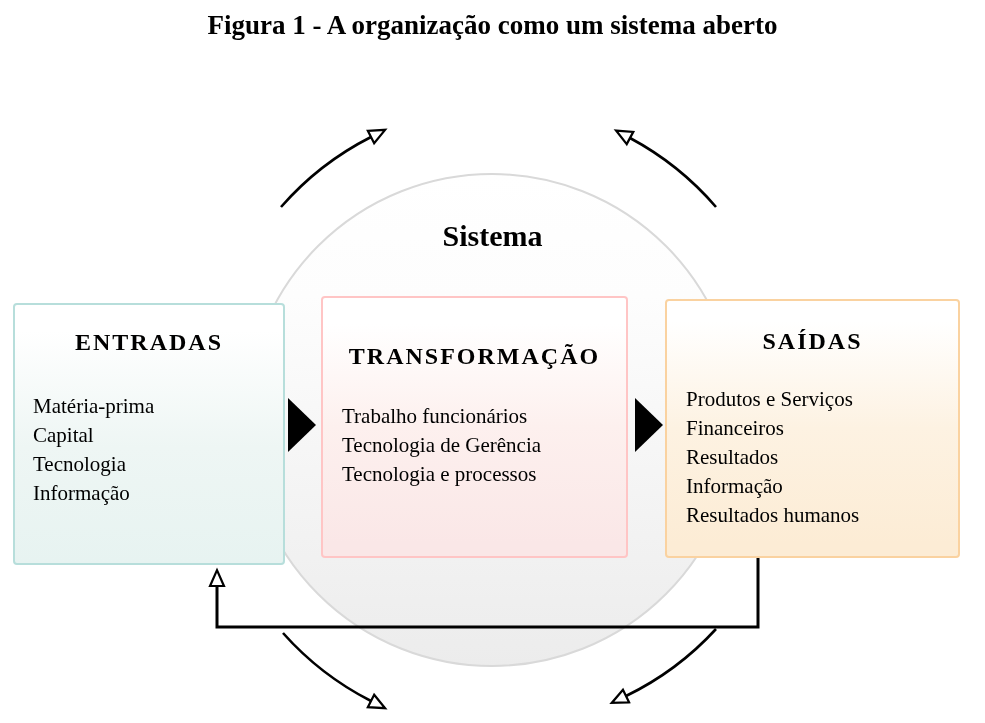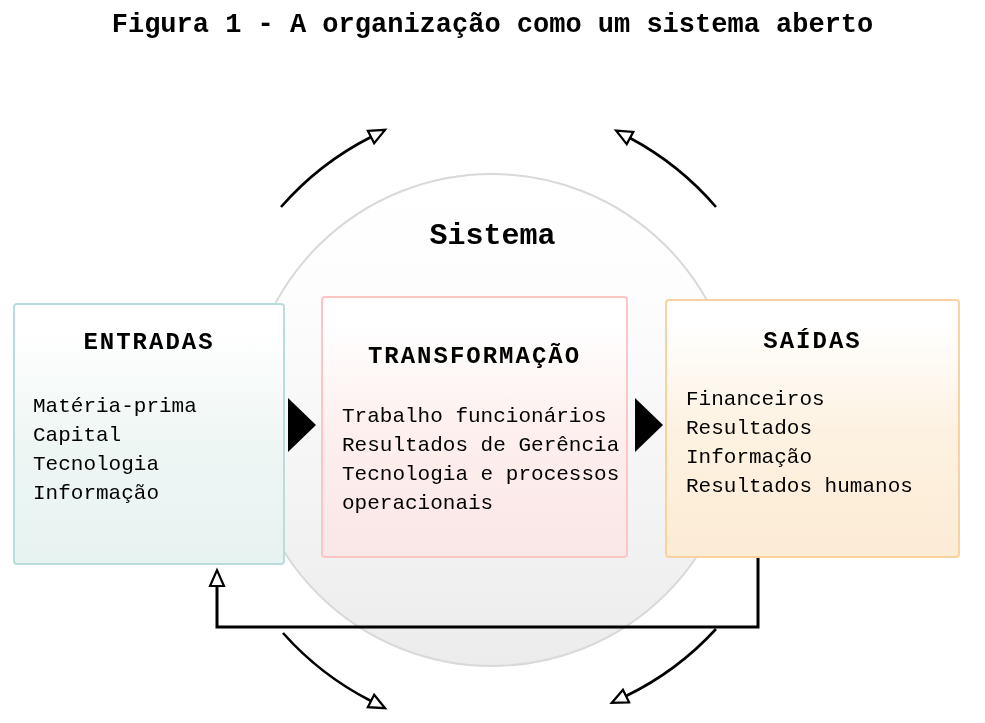--- a/index.html
+++ b/index.html
@@ -1,20 +1,20 @@
 <!DOCTYPE html>
 <html><head>
 <meta charset="utf-8">
 <style>
   html,body{margin:0;padding:0;background:#ffffff;}
   .page{
     position:relative;
     width:985px;height:723px;
     background:#ffffff;
-    font-family:Liberation Mono, monospace;
+    font-family:Liberation Serif, serif;
     overflow:hidden;
   }
   .figure-title{
     position:absolute;top:8px;left:0;width:100%;
     text-align:center;color:#000000;
     font-weight:bold;font-size:27px;line-height:34px;
   }
   .diagram-svg{position:absolute;top:0;left:0;}
   .sistema-label{
     position:absolute;top:219px;left:0;width:985px;
@@ -95,29 +95,29 @@
       <div>Capital</div>
       <div>Tecnologia</div>
       <div>Informação</div>
     </div>
   </div>
 
   <div class="box box-transformacao">
     <div class="box-title">TRANSFORMAÇÃO</div>
     <div class="box-lines">
       <div>Trabalho funcionários</div>
-      <div>Resultados de Gerência</div>
+      <div>Tecnologia de Gerência</div>
       <div>Tecnologia e processos</div>
-      <div>operacionais</div>
     </div>
   </div>
 
   <div class="box box-saidas">
     <div class="box-title">SAÍDAS</div>
     <div class="box-lines">
+      <div>Produtos e Serviços</div>
       <div>Financeiros</div>
       <div>Resultados</div>
       <div>Informação</div>
       <div>Resultados humanos</div>
     </div>
   </div>
 
 </div>
 
 </body></html>

